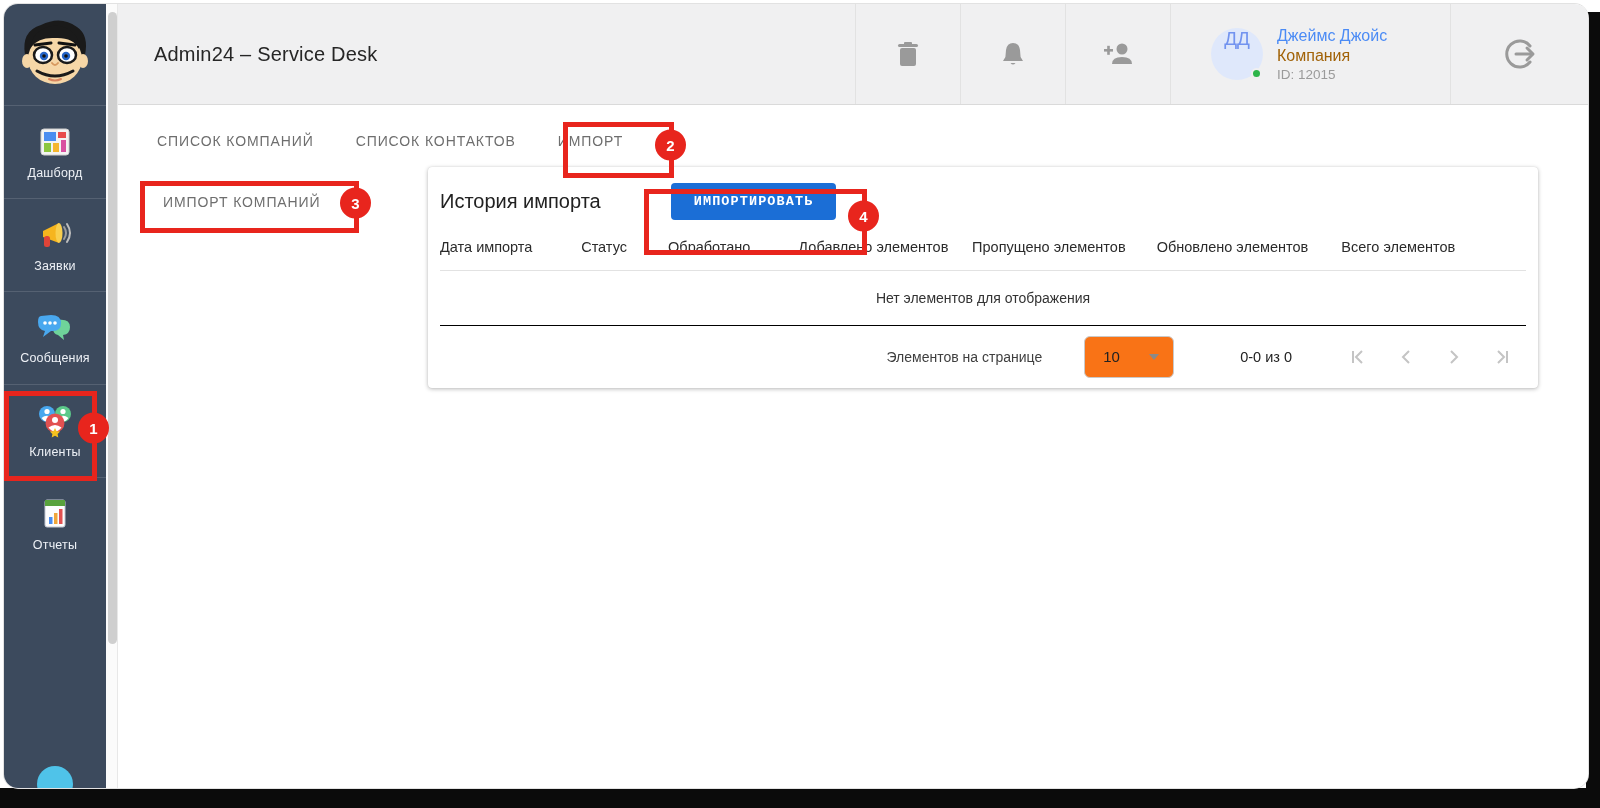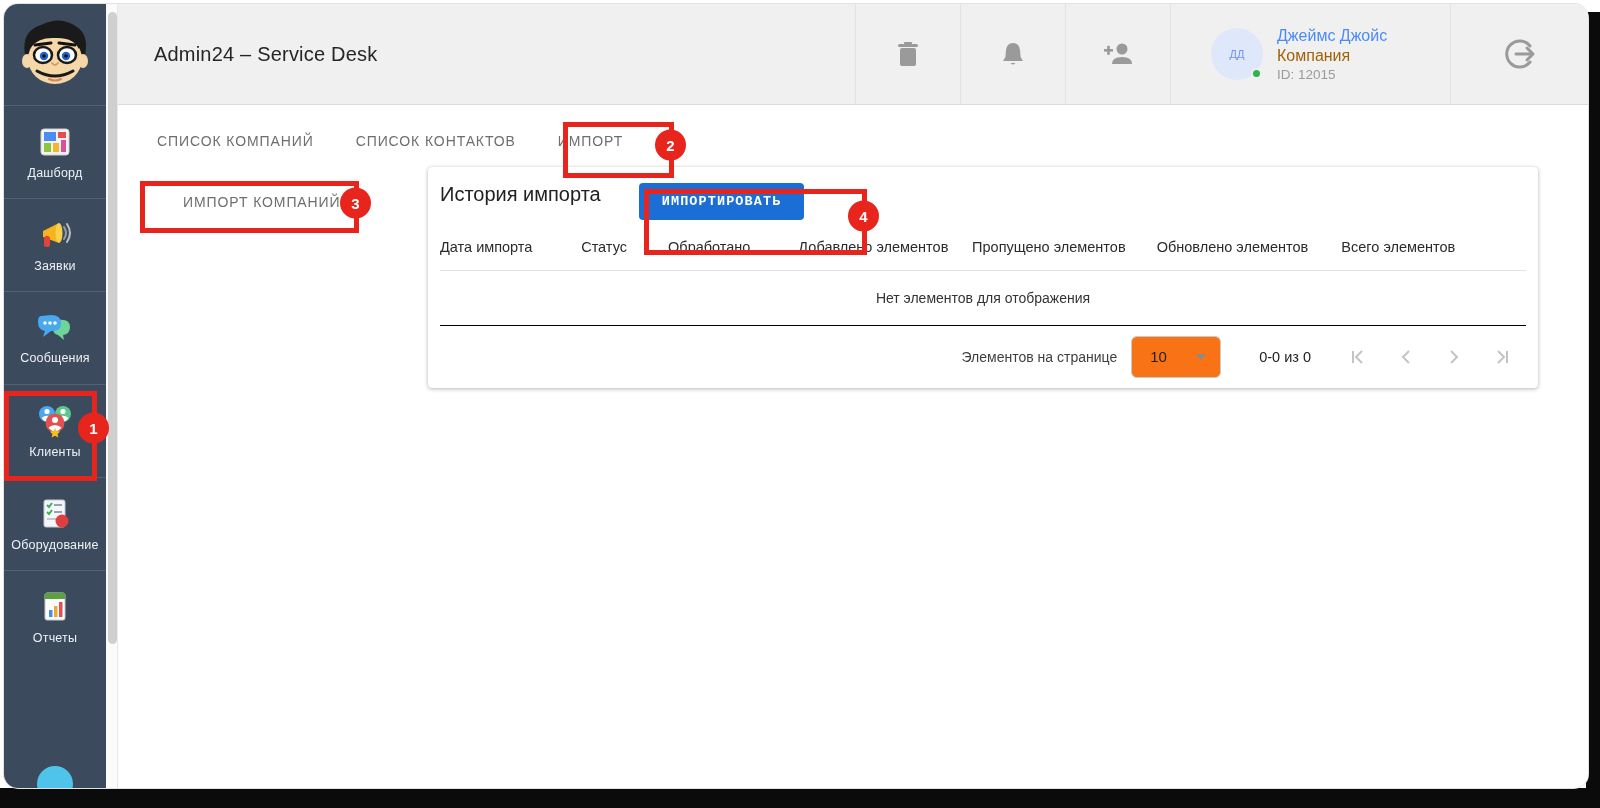--- a/index.html
+++ b/index.html
@@ -28,61 +28,61 @@
   
   .main { flex:1; display:flex; flex-direction:column; background:#fff; min-width:0; }
 
   .topbar { height:101px; background:#f0f0f1; border-bottom:1px solid #dadada; display:flex; align-items:stretch; flex:none; }
   .topbar-title { flex:1; display:flex; align-items:center; padding-left:36px; font-size:20px; color:#262626; letter-spacing:.2px; }
   .top-cell { width:105px; border-left:1px solid #e2e2e2; display:flex; align-items:center; justify-content:center; cursor:pointer; }
   .user-cell { width:280px; border-left:1px solid #e2e2e2; display:flex; align-items:center; gap:14px; padding-left:40px; }
   .logout-cell { width:138px; border-left:1px solid #e2e2e2; display:flex; align-items:center; justify-content:center; cursor:pointer; }
 
   .avatar-badge { position:relative; width:52px; height:52px; border-radius:50%; background:#dfe8fb; color:#7293ef;
-                  font-size:11px; font-weight:500; display:flex; align-items:center; justify-content:center; flex:none; }
+                  font-size:19px; font-weight:500; display:flex; align-items:flex-start; justify-content:center; flex:none; }
   .avatar-badge .dot { position:absolute; right:1px; bottom:1px; width:11px; height:11px; border-radius:50%;
                        background:#2db54a; border:2px solid #f0f0f1; }
   .user-meta { display:flex; flex-direction:column; gap:2px; }
   .user-name { color:#4b8bf5; font-size:16px; cursor:pointer; }
   .user-company { color:#a16207; font-size:16px; }
   .user-id { color:#9a9a9a; font-size:13.5px; }
 
   
   .tabs-row { display:flex; gap:38px; padding:22px 0 0 37px; height:50px; align-items:center; flex:none; }
   .tab { font-size:14px; font-weight:500; letter-spacing:.9px; color:#6e6e6e; cursor:pointer; padding:14px 2px; white-space:nowrap; }
 
   
   .content-row { flex:1; display:flex; align-items:flex-start; }
   .submenu { width:310px; flex:none; padding-top:22px; display:flex; flex-direction:column; }
   .submenu-item { height:50px; display:flex; align-items:center; padding-left:45px; font-size:14px; font-weight:500;
-                  letter-spacing:.9px; color:#6e6e6e; cursor:pointer; white-space:nowrap;margin-left:20px; }
+                  letter-spacing:.9px; color:#6e6e6e; cursor:pointer; white-space:nowrap; }
 
   .card { flex:1; margin:12px 50px 0 0; background:#fff; border-radius:4px;
           box-shadow:0 1px 4px rgba(0,0,0,.28), 0 0 1px rgba(0,0,0,.15); padding:0 12px; }
-  .card-head { display:flex; padding:16px 0 12px 0; }
+  .card-head { display:flex; align-items:center; padding:16px 0 12px 0;gap:32px; }
   .card-title { font-size:20px; font-weight:500; color:#212121; }
   .import-btn { margin-left:38px; background:#1b6ed6; color:#fff; border:none; border-radius:4px;
                 font-family:Liberation Mono, monospace; font-size:13.5px; font-weight:600; letter-spacing:1.1px;
                 padding:11px 23px; cursor:pointer; }
 
   .thead { display:flex; border-bottom:1px solid #e2e2e2; padding:4px 0 10px 0; }
   .th { font-size:14.5px; color:#2b2b2b; font-weight:500; line-height:1.65; padding-right:10px; }
   .th:nth-child(1){width:13%;} .th:nth-child(2){width:8%; align-self:center;} .th:nth-child(3){width:12%; align-self:center;}
   .th:nth-child(4){width:16%;} .th:nth-child(5){width:17%;} .th:nth-child(6){width:17%;} .th:nth-child(7){width:17%;}
 
   .empty-row { height:55px; display:flex; align-items:center; justify-content:center;
                border-bottom:1px solid #000000; font-size:14px; color:#333; }
 
-  .pag-row { height:62px; display:flex; align-items:center; justify-content:flex-end; }
+  .pag-row { height:62px; display:flex; align-items:center; justify-content:flex-end;gap:28px; }
   .pag-label { font-size:14px; color:#3f3f3f; }
   .page-size { margin:0 38px 0 14px; width:90px; height:42px; border:1px solid #c9c9c9; border-radius:6px;
                display:flex; align-items:center; justify-content:space-between; padding:0 14px 0 18px; cursor:pointer; background:#f97316; }
   .page-size .val { font-size:15px; color:#222; }
   .caret-down { width:0; height:0; border-left:5.5px solid transparent; border-right:5.5px solid transparent; border-top:6px solid #8a8a8a; }
-  .pag-range { font-size:14.5px; color:#222; margin-right:23px; }
+  .pag-range { font-size:14.5px; color:#222; margin-right:14px; }
   .pag-nav { display:flex; align-items:center; }
   .pag-btn { width:48px; height:40px; display:flex; align-items:center; justify-content:center; cursor:default; }
 
   
   .anno { position:absolute; border:5px solid #e8251d; z-index:50; pointer-events:none; }
   .anno .num { position:absolute; right:-17px; top:40%; transform:translateY(-50%); width:31px; height:31px;
                border-radius:50%; background:#e8251d; color:#fff; font-size:15px; font-weight:700;
                display:flex; align-items:center; justify-content:center; }
   .anno1 { left:0px;  top:387px; width:93px;  height:90px; }
   .anno2 { left:559px; top:118px; width:111px; height:56px; }
@@ -176,34 +176,20 @@
           <path d="M21.5 14 Q27 9.5 32.5 14 Q30 17.5 27 17.5 Q24 17.5 21.5 14Z" fill="#fff"></path>
           <circle cx="19" cy="19" r="9.5" fill="#e25151"></circle>
           <circle cx="19" cy="16" r="3" fill="#fff"></circle>
           <path d="M12.5 23.5 Q19 18.5 25.5 23.5 Q22.5 27.5 19 27.5 Q15.5 27.5 12.5 23.5Z" fill="#fff"></path>
           <path d="M19 24 L20.6 27.2 L24.2 27.6 L21.6 30 L22.3 33.5 L19 31.8 L15.7 33.5 L16.4 30 L13.8 27.6 L17.4 27.2 Z" fill="#f6c21e"></path>
         </svg>
       </span>
       <span class="lbl">Клиенты</span>
     </div>
 
-    <div class="side-item">
-      <span>
-        <svg width="34" height="34" viewBox="0 0 34 34">
-          <rect x="6" y="3" width="21" height="27" rx="2" fill="#f5f6fa" stroke="#c3c8d4"></rect>
-          <path d="M9 8 L11 10 L14 6" stroke="#3fae5a" stroke-width="2" fill="none"></path>
-          <rect x="16" y="7" width="8" height="2" fill="#9aa2b1"></rect>
-          <path d="M9 15 L11 17 L14 13" stroke="#3fae5a" stroke-width="2" fill="none"></path>
-          <rect x="16" y="14" width="8" height="2" fill="#9aa2b1"></rect>
-          <rect x="9" y="21" width="10" height="2" fill="#c3c8d4"></rect>
-          <circle cx="24" cy="24" r="6.5" fill="#e03e3e"></circle>
-        </svg>
-      </span>
-      <span class="lbl">Оборудование</span>
-    </div>
 
     <div class="side-item">
       <span>
         <svg width="34" height="34" viewBox="0 0 34 34">
           <rect x="7" y="3" width="20" height="27" rx="2" fill="#fdfdfd" stroke="#c3c8d4"></rect>
           <rect x="7" y="3" width="20" height="6" fill="#59a23c"></rect>
           <rect x="11" y="20" width="3.5" height="7" fill="#4a8df0"></rect>
           <rect x="16" y="16" width="3.5" height="11" fill="#f0a63a"></rect>
           <rect x="21" y="12" width="3.5" height="15" fill="#e25151"></rect>
         </svg>

